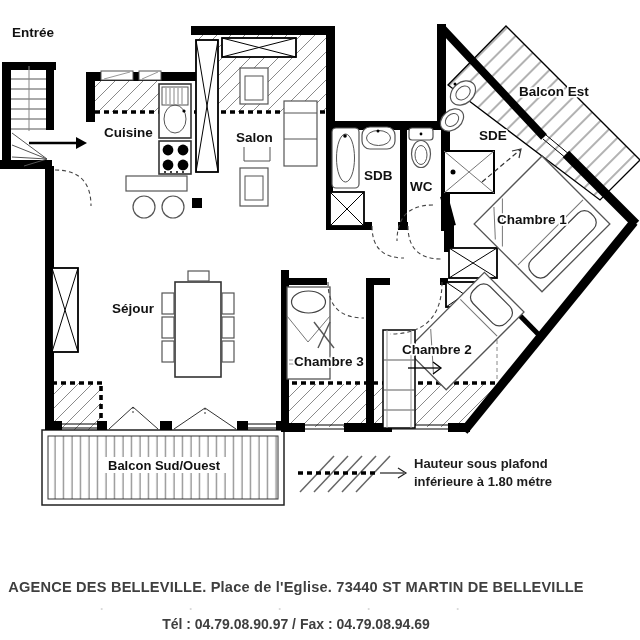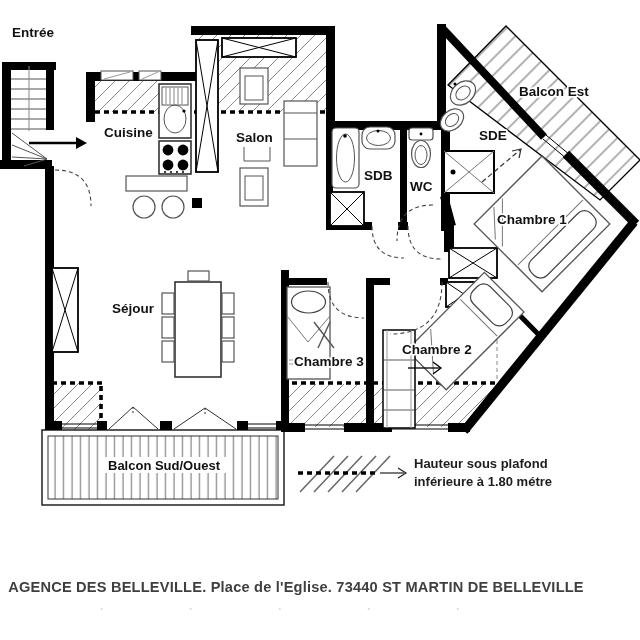--- a/index.html
+++ b/index.html
@@ -333,13 +333,14 @@
     <text class="lbl" x="497" y="224">Chambre 1</text>
     <text class="lbl" x="402" y="354">Chambre 2</text>
     <text class="lbl" x="294" y="366">Chambre 3</text>
     <rect x="103" y="457" width="126" height="16" fill="#fff"></rect>
     <text class="lbl-sm" x="108" y="470">Balcon Sud/Ouest</text>
   </g>
 </svg>
 
 <div class="footer-line footer-agency">AGENCE DES BELLEVILLE. Place de l'Eglise. 73440 ST MARTIN DE BELLEVILLE</div>
 <div class="footer-line footer-ghost">·····</div>
+<div class="footer-line footer-phone">Tél : 04.79.08.90.97 / Fax : 04.79.08.94.69</div>
 </div>
 
 </body></html>

